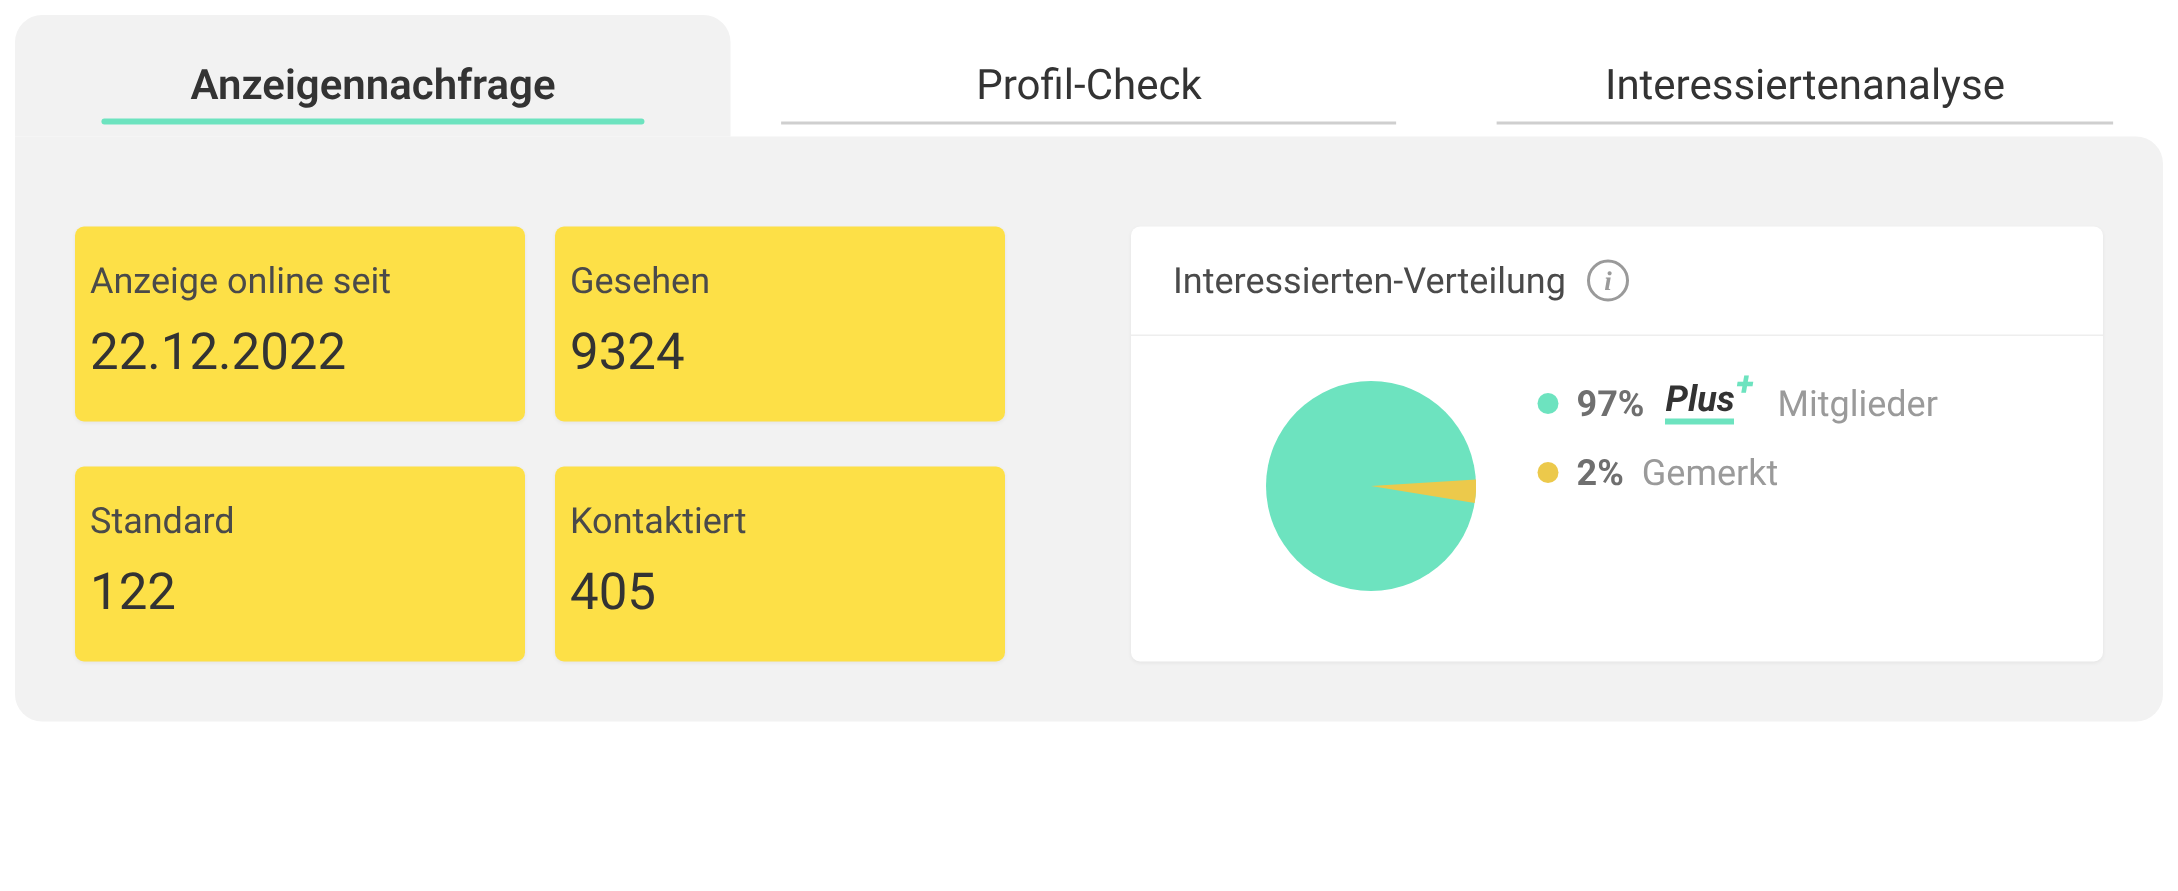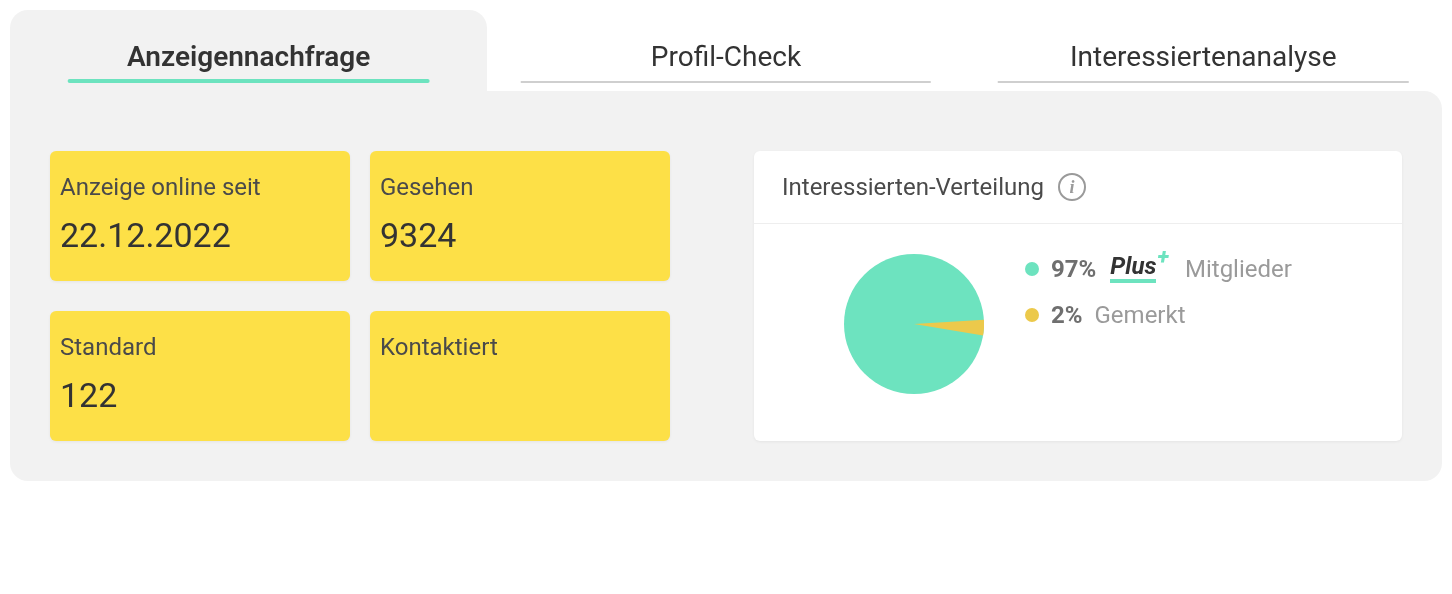--- a/index.html
+++ b/index.html
@@ -206,20 +206,21 @@
         <div class="stat-value">9324</div>
       </div>
 
       <div class="stat-card">
         <div class="stat-label">Standard</div>
         <div class="stat-value">122</div>
       </div>
 
       <div class="stat-card">
         <div class="stat-label">Kontaktiert</div>
+        <div class="stat-value">405</div>
       </div>
 
     </div>
 
     <div class="dist-card">
       <div class="dist-header">
         <span>Interessierten-Verteilung</span>
         <span class="info-icon">i</span>
       </div>
       <div class="dist-body">

